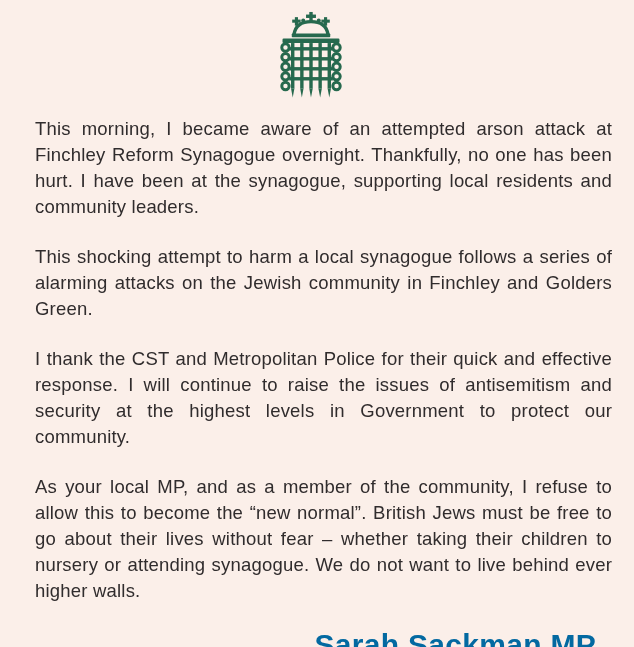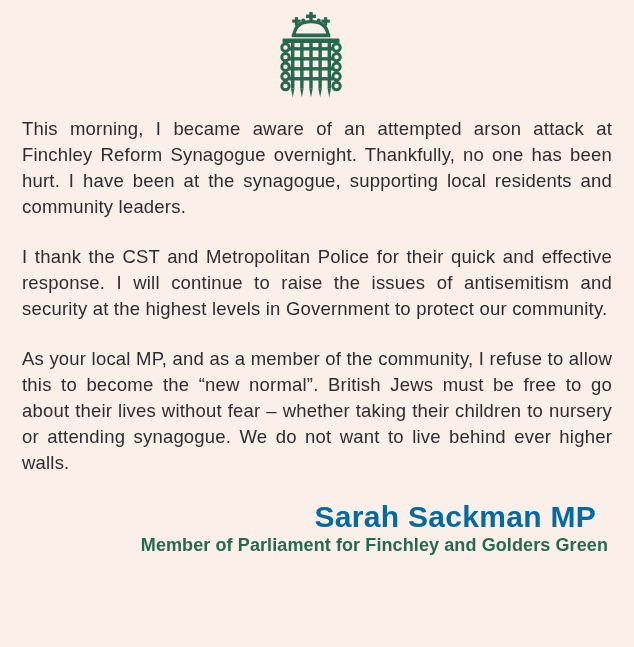--- a/index.html
+++ b/index.html
@@ -23,21 +23,21 @@
   }
   .emblem-wrap svg {
     width: 74px;
     height: 92px;
     transform: translateX(-6px);
   }
   .content {
     padding: 14px 22px 0 22px;
   }
   p.body-para {
-    margin: 0 0 24px 0;
+    margin: 0 0 24px 13px;
     font-size: 18.5px;
     line-height: 26px;
     letter-spacing: 0.2px;
     color: #302c2d;
     text-align: justify;
     text-justify: inter-word;
   }
   .signature-block {
     margin-top: 6px;
     text-align: right;
@@ -116,20 +116,21 @@
         <circle cx="84.5" cy="61.5" r="5"></circle>
         <circle cx="84.5" cy="74.5" r="5"></circle>
         <circle cx="84.5" cy="87.5" r="5"></circle>
         <circle cx="84.5" cy="100.5" r="5"></circle>
       </g>
     </svg>
   </div>
 
   <div class="content">
     <p class="body-para">This morning, I became aware of an attempted arson attack at Finchley Reform Synagogue overnight. Thankfully, no one has been hurt. I have been at the synagogue, supporting local residents and community leaders.</p>
+    <p class="body-para">This shocking attempt to harm a local synagogue follows a series of alarming attacks on the Jewish community in Finchley and Golders Green.</p>
     <p class="body-para">I thank the CST and Metropolitan Police for their quick and effective response. I will continue to raise the issues of antisemitism and security at the highest levels in Government to protect our community.</p>
     <p class="body-para">As your local MP, and as a member of the community, I refuse to allow this to become the “new normal”. British Jews must be free to go about their lives without fear – whether taking their children to nursery or attending synagogue. We do not want to live behind ever higher walls.</p>
 
     <div class="signature-block">
       <span class="signature-name">Sarah Sackman MP</span>
       <span class="signature-role">Member of Parliament for Finchley and Golders Green</span>
     </div>
   </div>
 
 </div>

